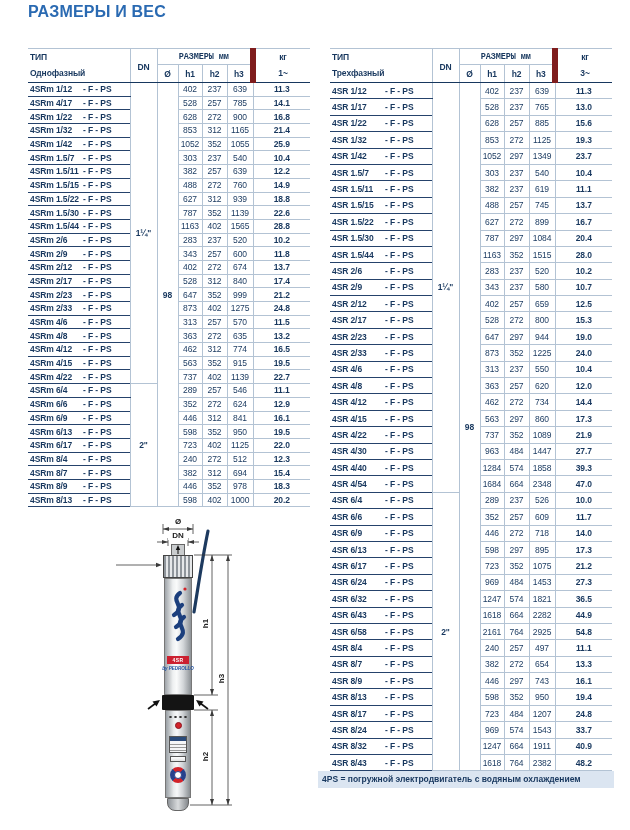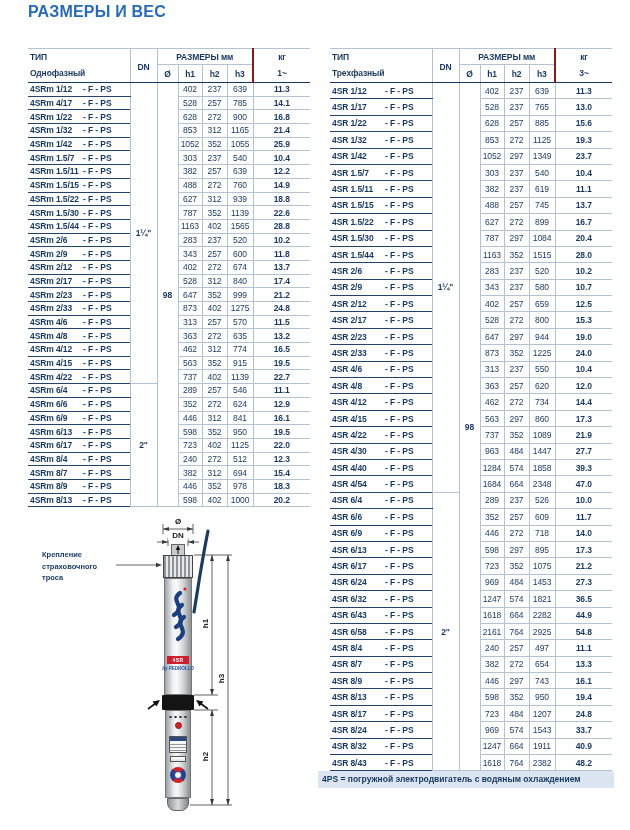--- a/index.html
+++ b/index.html
@@ -8,23 +8,23 @@
 
   table{position:absolute;top:48px;border-collapse:collapse;table-layout:fixed;border-top:1px solid #b3c3d4;
         font-size:8.5px;color:#17375e;letter-spacing:-0.1px;}
   #tbl-left{left:28px;width:282px;}
   #tbl-right{left:330px;width:282px;}
   th{font-weight:bold;text-align:center;padding:0;}
   tr.r1 th{height:15px;vertical-align:middle;}
   tr.r2 th{height:17px;vertical-align:middle;border-bottom:1.5px solid #17375e;}
   th.h-type{text-align:left;padding-left:2px;}
   th.h-dn{vertical-align:top;padding-top:3px;border-left:1px solid #b3c3d4;border-right:1px solid #b3c3d4;border-bottom:1.5px solid #17375e;}
-  th.h-sizes{border-bottom:1px solid #b3c3d4;}
+  th.h-sizes{border-bottom:1px solid #b3c3d4;font-family:Liberation Mono, monospace;}
   th.szh + th.szh{border-left:1px solid #b3c3d4;}
-  th.h-kg{border-left:2px solid #7f1d1d;}
+  th.h-kg{border-left:6px solid #7f1d1d;}
 
   td{text-align:center;border-bottom:1px solid #b3c3d4;padding:0;vertical-align:middle;}
   #tbl-left td{height:12.7px;}
   #tbl-right td{height:15.4px;}
   td.type{text-align:left;padding-left:2px;font-weight:bold;border-bottom:1px solid #25426b;}
   td.dn,td.dia{font-weight:bold;border-left:1px solid #b3c3d4;border-right:1px solid #b3c3d4;border-bottom:1px solid #b3c3d4;}
   td.num + td.num{border-left:1px solid #b3c3d4;}
   td.kg{border-left:1px solid #b3c3d4;font-weight:bold;}
   .mname{display:inline-block;min-width:53px;}
 
@@ -642,23 +642,20 @@
         <td class="type"><span class="mname">4SR 8/43</span><span class="msuffix">- F - PS</span></td>
         <td class="num">1618</td>
         <td class="num">764</td>
         <td class="num">2382</td>
         <td class="kg">48.2</td>
       </tr>
     </tbody>
 </table>
 
 <div class="drawing">
-  <div class="rope-label">Крепление
-страховочного
-троса</div>
 
   <div class="p-outlet"></div>
   <div class="p-head"></div>
   <div class="p-body"></div>
   <div class="p-badge">4SR</div>
   <div class="p-brand">by PEDROLLO</div>
   <div class="p-intake"></div>
   <div class="p-motor"></div>
   <div class="m-dots"></div>
   <div class="m-reddot"></div>

